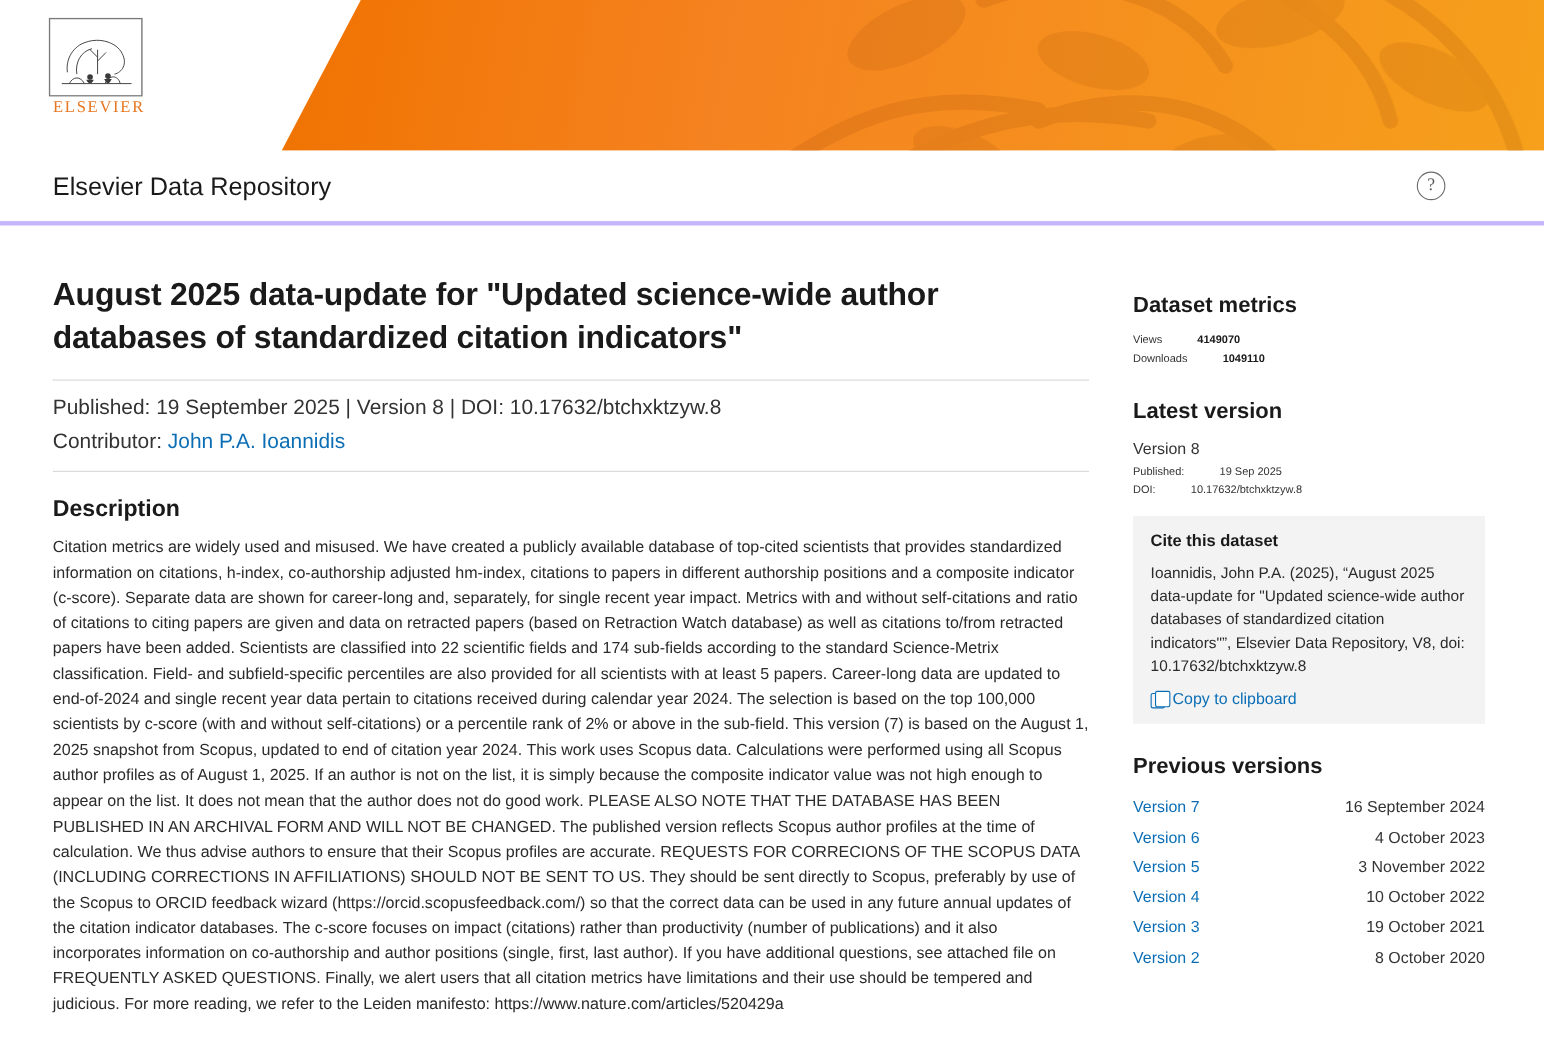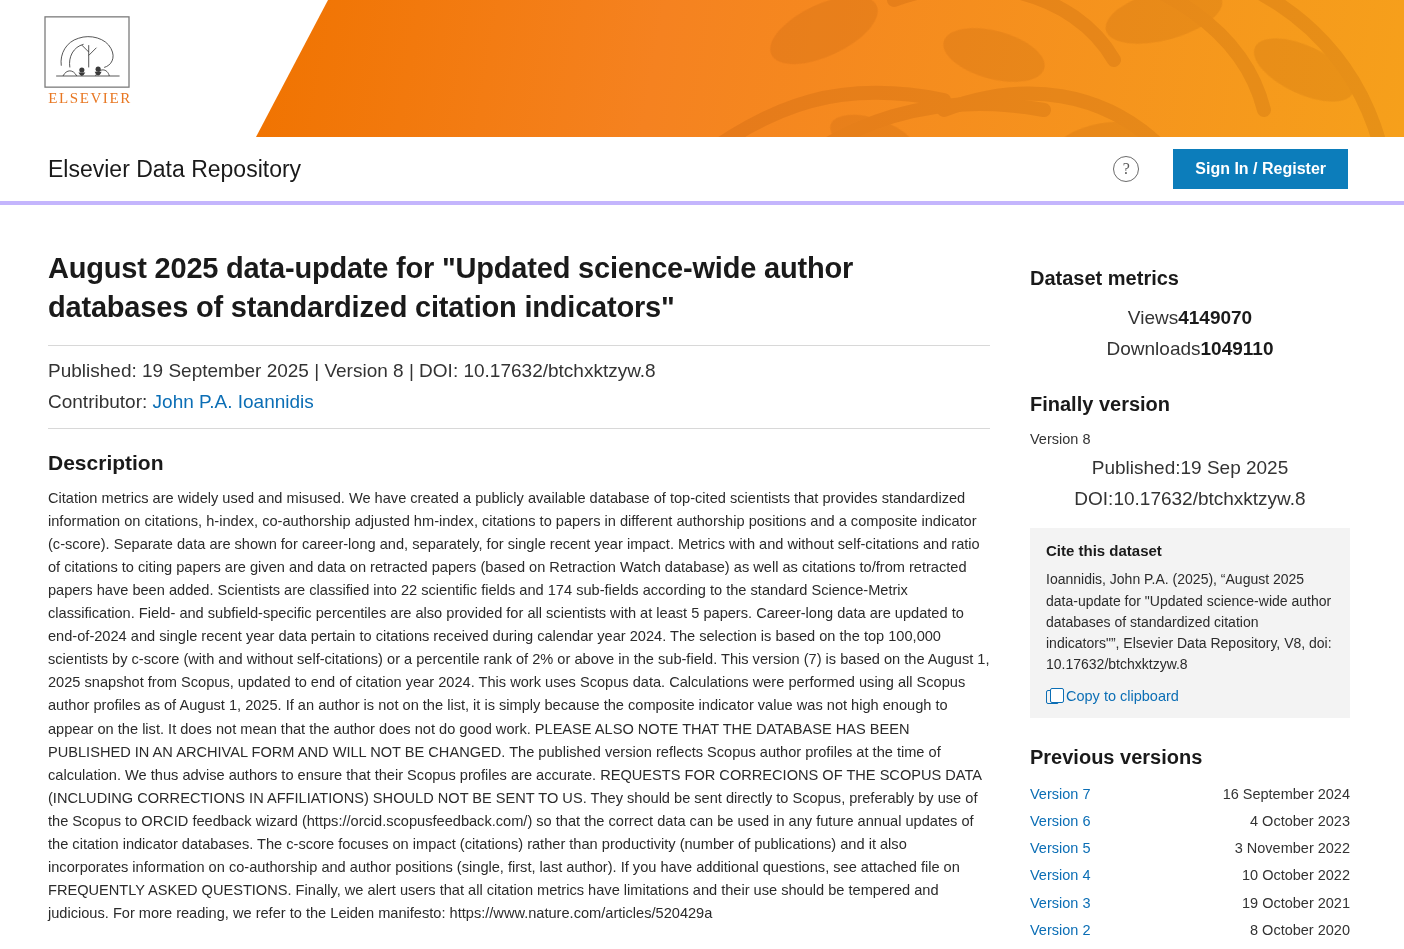--- a/index.html
+++ b/index.html
@@ -167,24 +167,25 @@
   
   .side-head {
     font-size: 20px;
     font-weight: bold;
     margin: 0 0 12px 0;
     color: #1a1a1a;
   }
   .side-head.spaced { margin-top: 28px; }
   .metric-row, .kv-row {
     display: flex;
-    justify-content: center;
-    font-size: 19px;
+    justify-content: flex-start;
+    font-size: 10px;
     line-height: 1.65;
     color: #333;
+    gap: 32px;
   }
   .metric-row .val { font-weight: bold; color: #1a1a1a; }
   .version-label {
     font-size: 14.5px;
     color: #333;
     line-height: 1.65;
   }
   .cite-box {
     background: #f3f3f3;
     padding: 14px 16px 14px 16px;
@@ -280,21 +281,20 @@
       </g>
     </svg>
     <div class="wordmark">ELSEVIER</div>
   </div>
 </div>
 
 <div class="header">
   <div class="site-title">Elsevier Data Repository</div>
   <div class="header-spacer"></div>
   <div class="help-icon">?</div>
-  <button class="signin-btn">Sign In / Register</button>
 </div>
 
 <div class="content">
 
   <div class="main-col">
     <h1 class="dataset-title">August 2025 data-update for "Updated science-wide author databases of standardized citation indicators"</h1>
 
     <div class="meta-block">
       <div>Published: 19 September 2025 | Version 8 | DOI: 10.17632/btchxktzyw.8</div>
       <div>
@@ -317,21 +317,21 @@
     <h2 class="side-head">Dataset metrics</h2>
     <div class="metric-row">
       <span>Views</span>
       <span class="val">4149070</span>
     </div>
     <div class="metric-row">
       <span>Downloads</span>
       <span class="val">1049110</span>
     </div>
 
-    <h2 class="side-head spaced">Finally version</h2>
+    <h2 class="side-head spaced">Latest version</h2>
     <div class="version-label">Version 8</div>
     <div class="kv-row">
       <span>Published:</span>
       <span>19 Sep 2025</span>
     </div>
     <div class="kv-row">
       <span>DOI:</span>
       <span>10.17632/btchxktzyw.8</span>
     </div>
 

